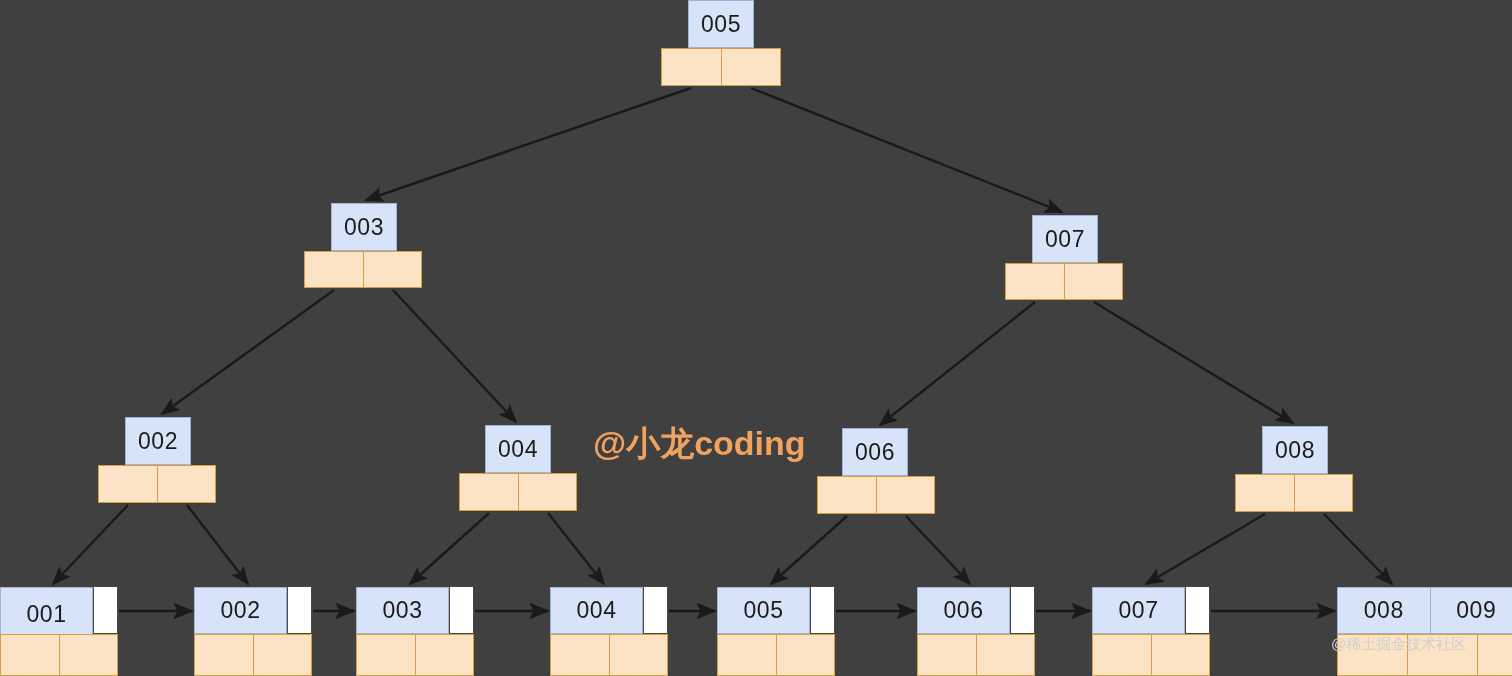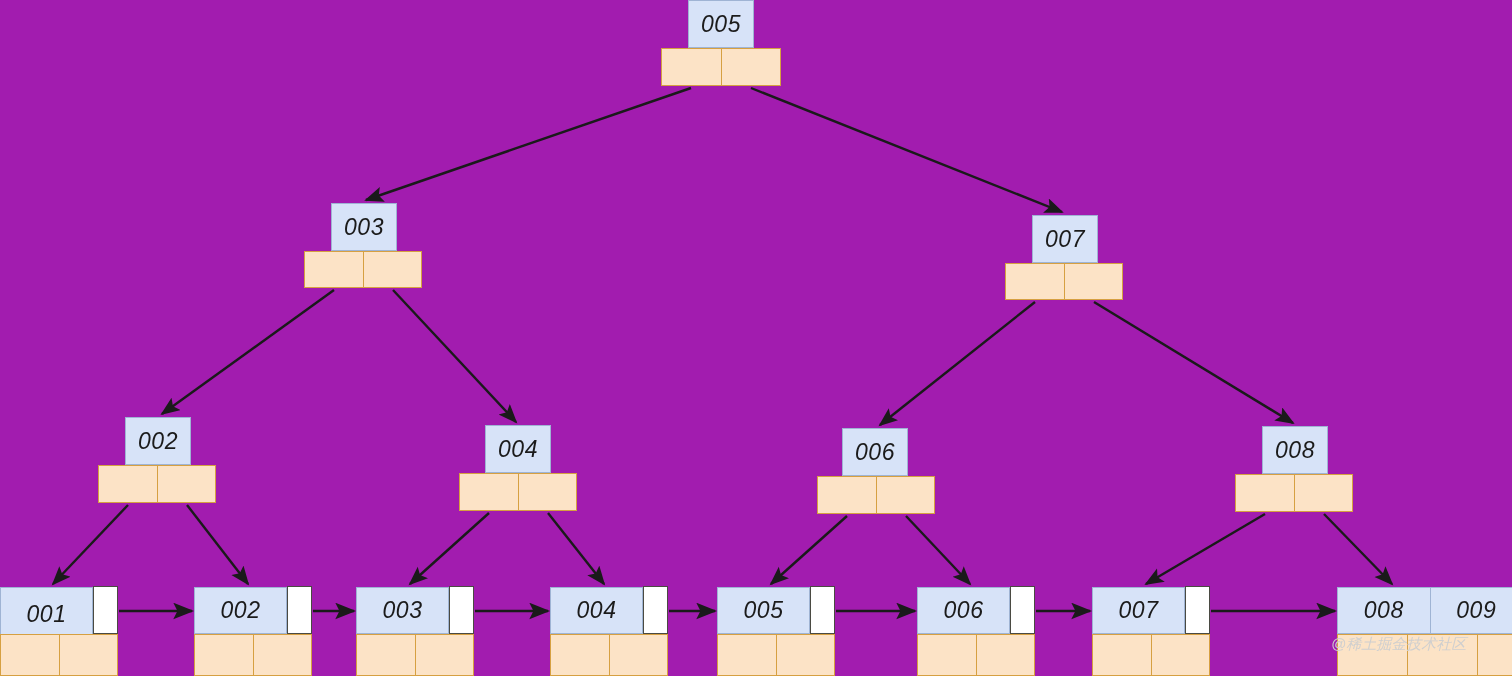--- a/index.html
+++ b/index.html
@@ -7,23 +7,22 @@
     padding: 0;
     background: #ffffff;
   }
   body {
     font-family: "Liberation Sans", sans-serif;
   }
   #canvas {
     position: relative;
     width: 1512px;
     height: 676px;
-    background: #a21caf;
+    background: #404040;
     overflow: hidden;
-    font-style: italic;
   }
   #edges {
     position: absolute;
     left: 0;
     top: 0;
     width: 1512px;
     height: 676px;
     pointer-events: none;
   }
 
@@ -285,15 +284,16 @@
           <div class="kcell">009</div>
         </div>
         <div class="data" style="left: 1337px; top: 634px; width: 211px; height: 42px;">
           <div class="dcell"></div>
           <div class="dcell"></div>
           <div class="dcell"></div>
         </div>
       </div>
     </div>
 
+  <div class="wm-main" id="wm-main" style="left: 593px; top: 421px;">@小龙coding</div>
   <div class="wm-corner" id="wm-corner" style="left: 1331px; top: 635px;">@稀土掘金技术社区</div>
 
 </div>
 
 </body></html>

